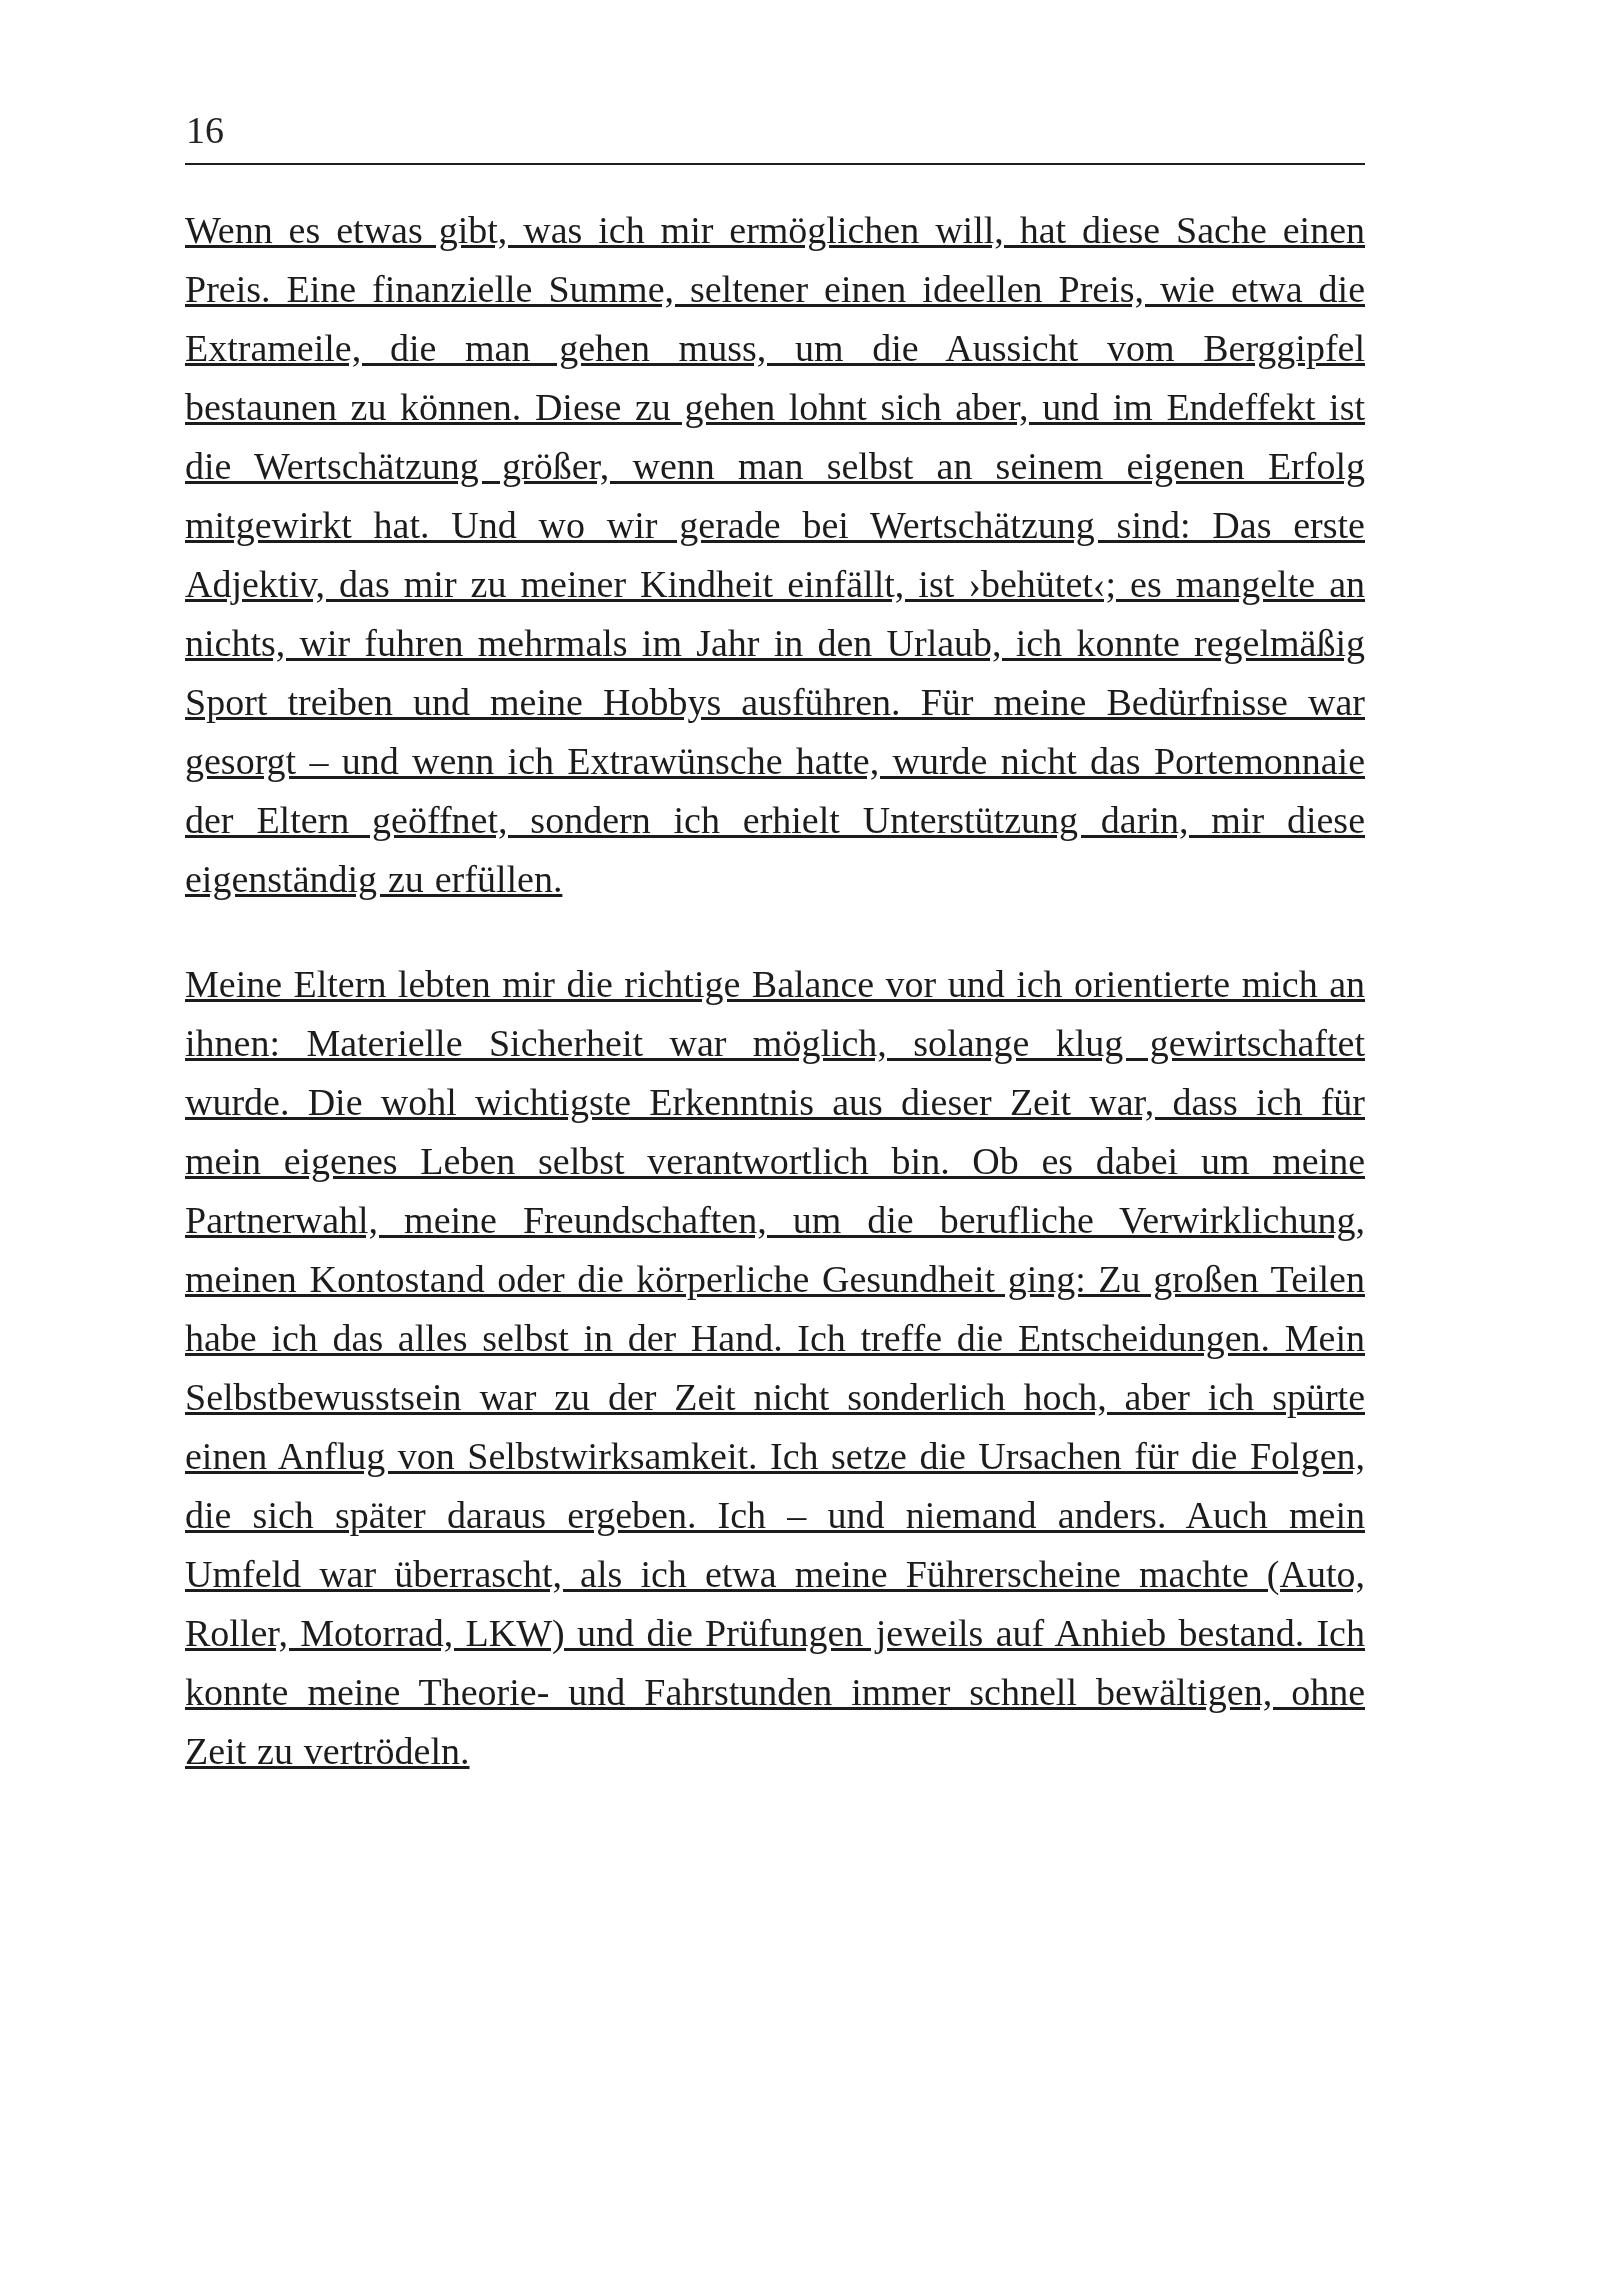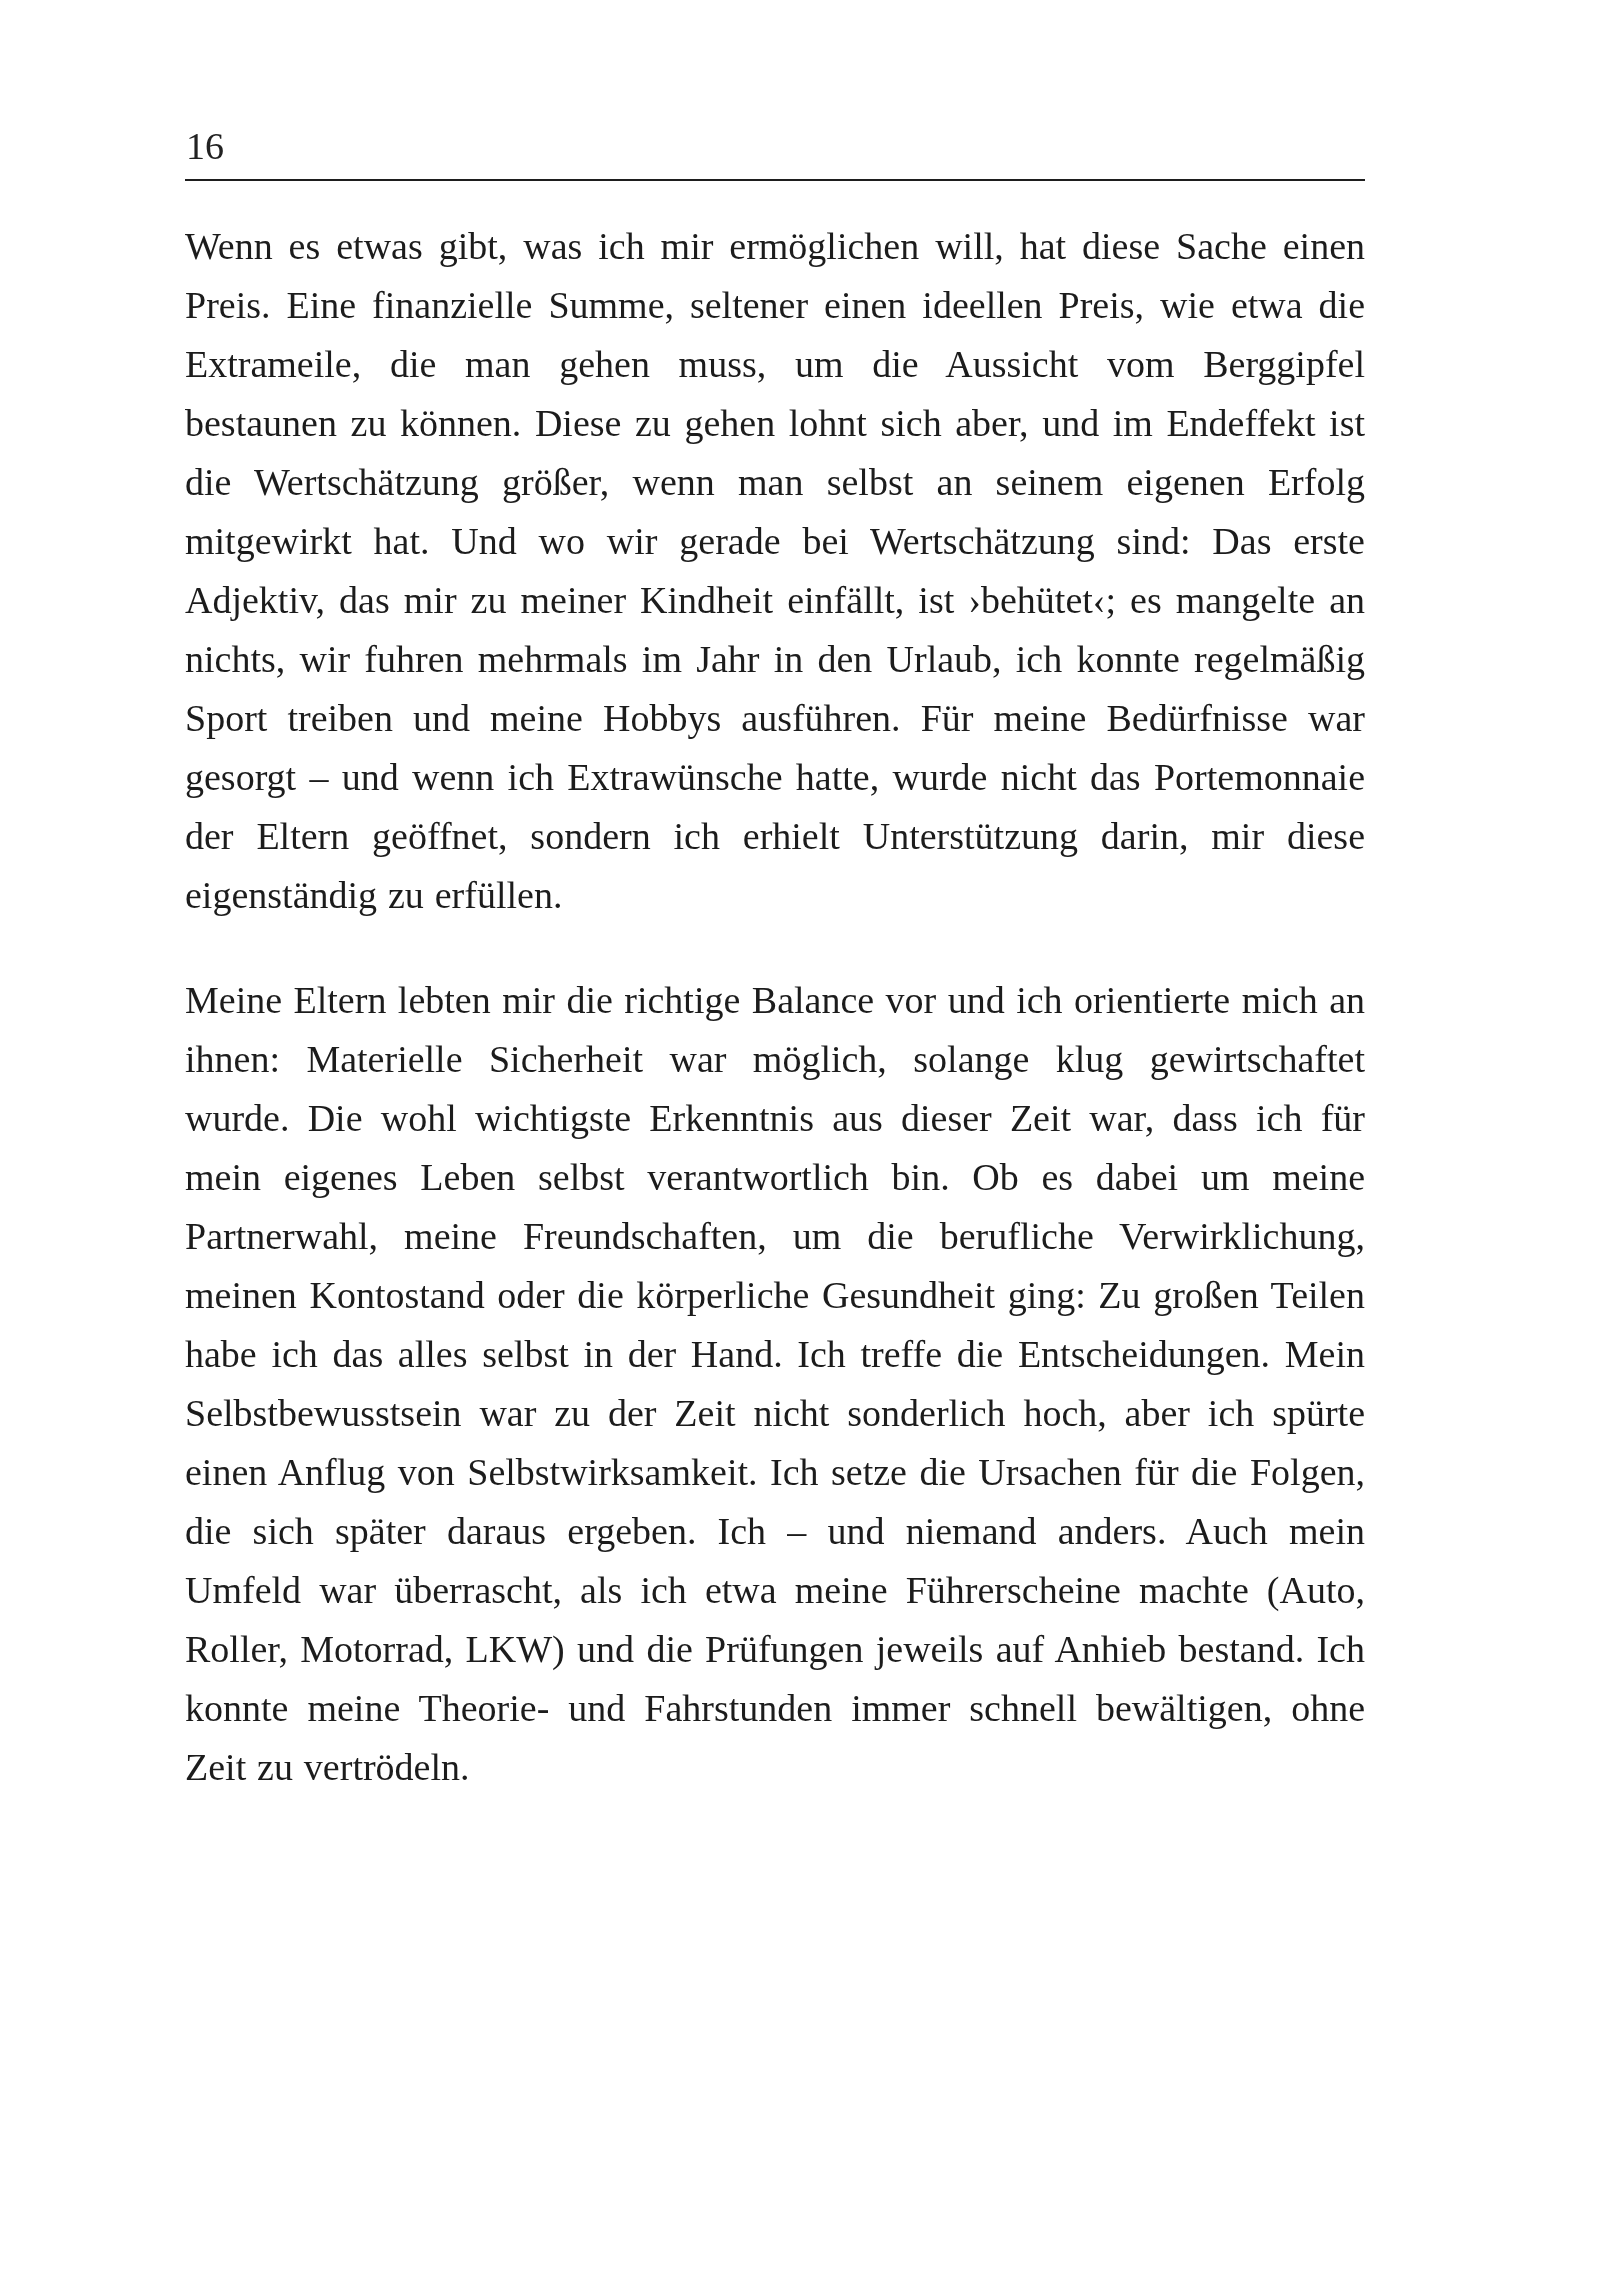--- a/index.html
+++ b/index.html
@@ -13,36 +13,36 @@
     position: relative;
     font-family: "Liberation Serif", serif;
     color: #1c1c1c;
     overflow: hidden;
   }
   .page {
     position: absolute;
     left: 185px;
     top: 111px;
     width: 1180px;
-    margin-top: 16px;
   }
   .page-number {
     font-size: 38px;
     line-height: 1;
     margin: 0 0 14px 0.9px;
     color: #222222;
   }
   .header-rule {
     border: 0;
     border-top: 2.3px solid #1e1e1e;
     margin: 0;
     width: 100%;
   }
   .body-text {
     margin-top: 36px;
+    text-decoration: underline;
   }
   .para {
     font-size: 38px;
     line-height: 59px;
     text-align: justify;
     margin: 0 0 46px 0;
     hyphens: auto;
     -webkit-hyphens: auto;
     word-spacing: 1.4px;
   }

